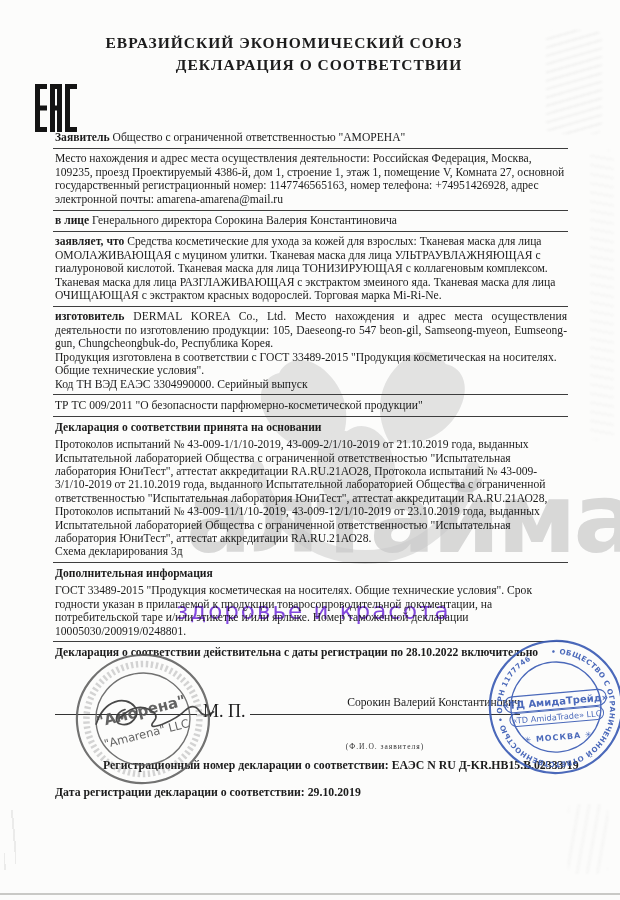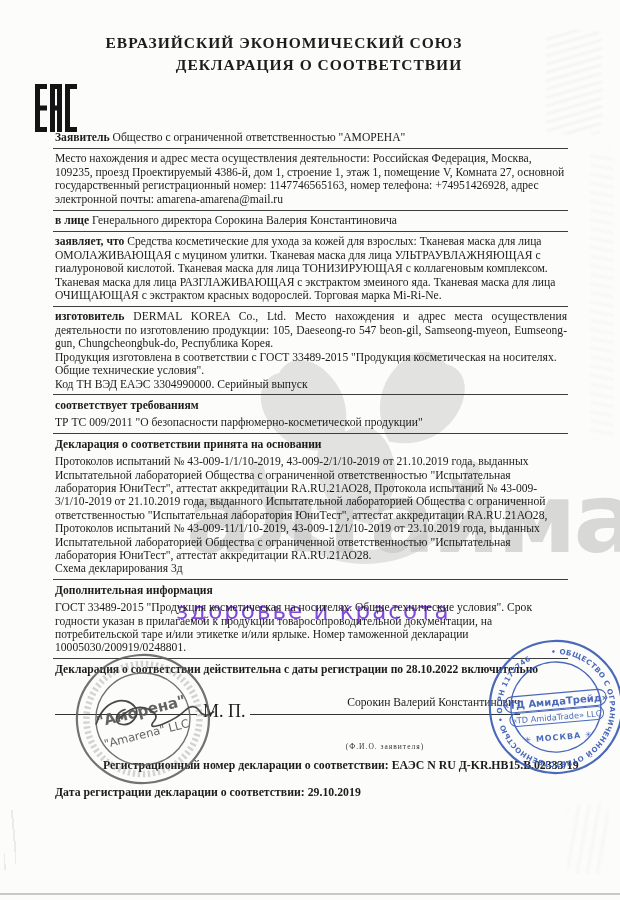--- a/index.html
+++ b/index.html
@@ -132,21 +132,20 @@
       <div class="just">
         <span class="b">изготовитель</span>
         <span>DERMAL KOREA Co., Ltd. Место нахождения и адрес места осуществления деятельности по изготовлению продукции: 105, Daeseong-ro 547 beon-gil, Samseong-myeon, Eumseong-gun, Chungcheongbuk-do, Республика Корея.</span>
       </div>
       <div>Продукция изготовлена в соответствии с ГОСТ 33489-2015 "Продукция косметическая на носителях. Общие технические условия".</div>
       <div>Код ТН ВЭД ЕАЭС 3304990000. Серийный выпуск</div>
     </div>
     <div class="rule"></div>
 
     <div class="sec">
-      <div class="b">соответствует требованиям</div>
       <div class="gap-top">ТР ТС 009/2011 "О безопасности парфюмерно-косметической продукции"</div>
     </div>
     <div class="rule"></div>
 
     <div class="sec">
       <div class="b">Декларация о соответствии принята на основании</div>
       <div class="gap-top">Протоколов испытаний № 43-009-1/1/10-2019, 43-009-2/1/10-2019 от 21.10.2019 года, выданных Испытательной лабораторией Общества с ограниченной ответственностью "Испытательная лаборатория ЮниТест", аттестат аккредитации RA.RU.21АО28, Протокола испытаний № 43-009-3/1/10-2019 от 21.10.2019 года, выданного Испытательной лабораторией Общества с ограниченной ответственностью "Испытательная лаборатория ЮниТест", аттестат аккредитации RA.RU.21АО28, Протоколов испытаний № 43-009-11/1/10-2019, 43-009-12/1/10-2019 от 23.10.2019 года, выданных Испытательной лабораторией Общества с ограниченной ответственностью "Испытательная лаборатория ЮниТест", аттестат аккредитации RA.RU.21АО28.</div>
       <div>Схема декларирования 3д</div>
     </div>
     <div class="rule"></div>

